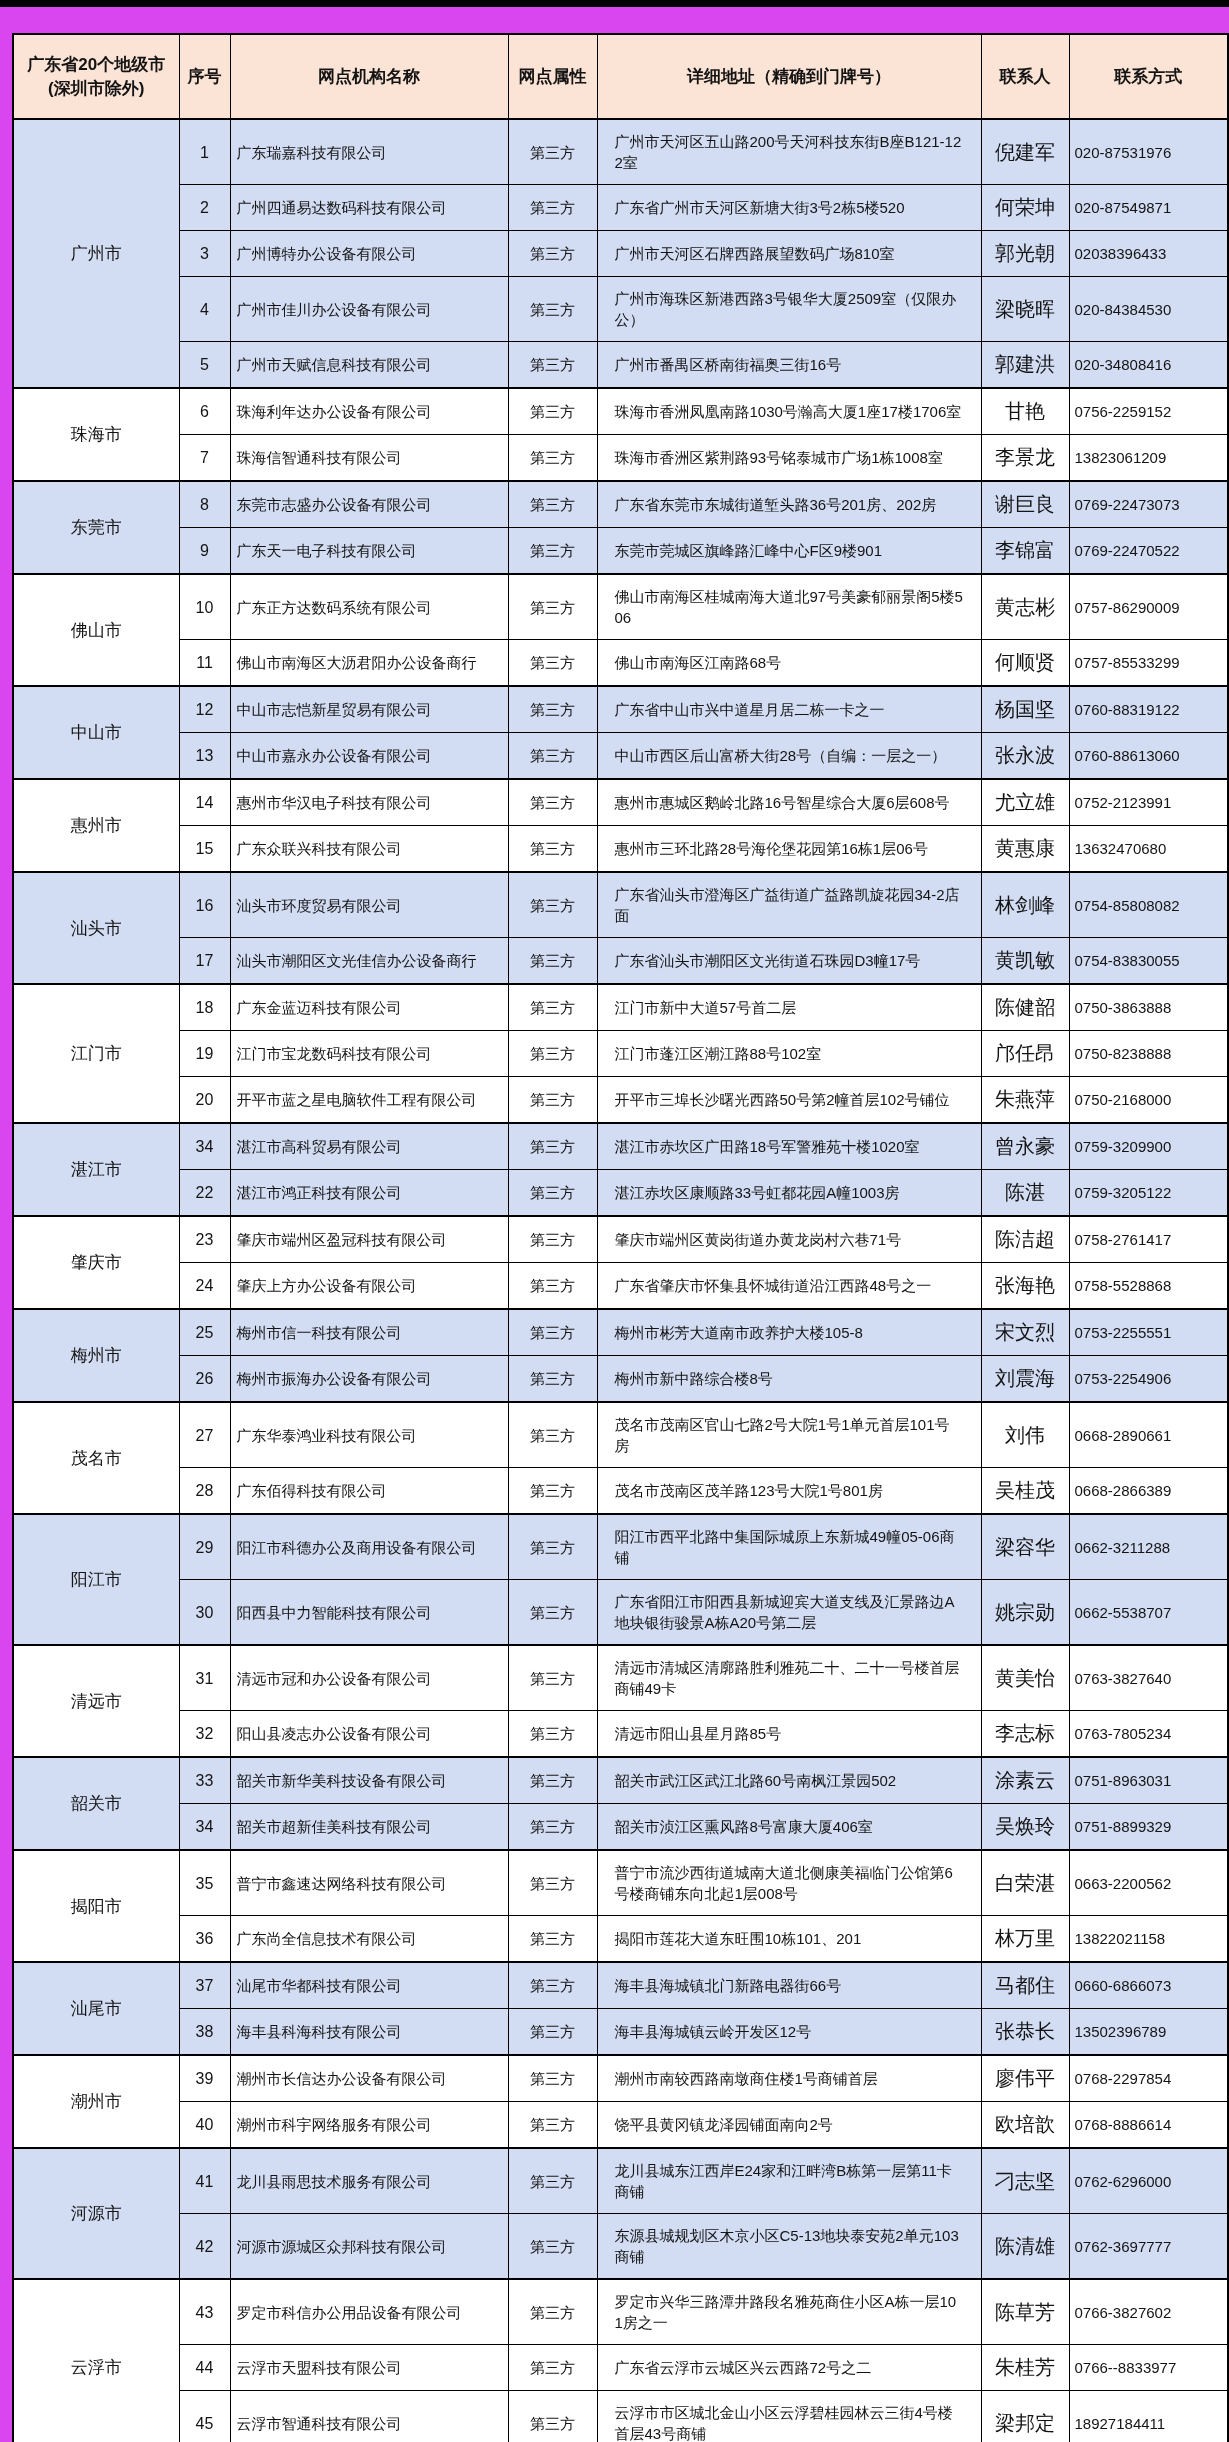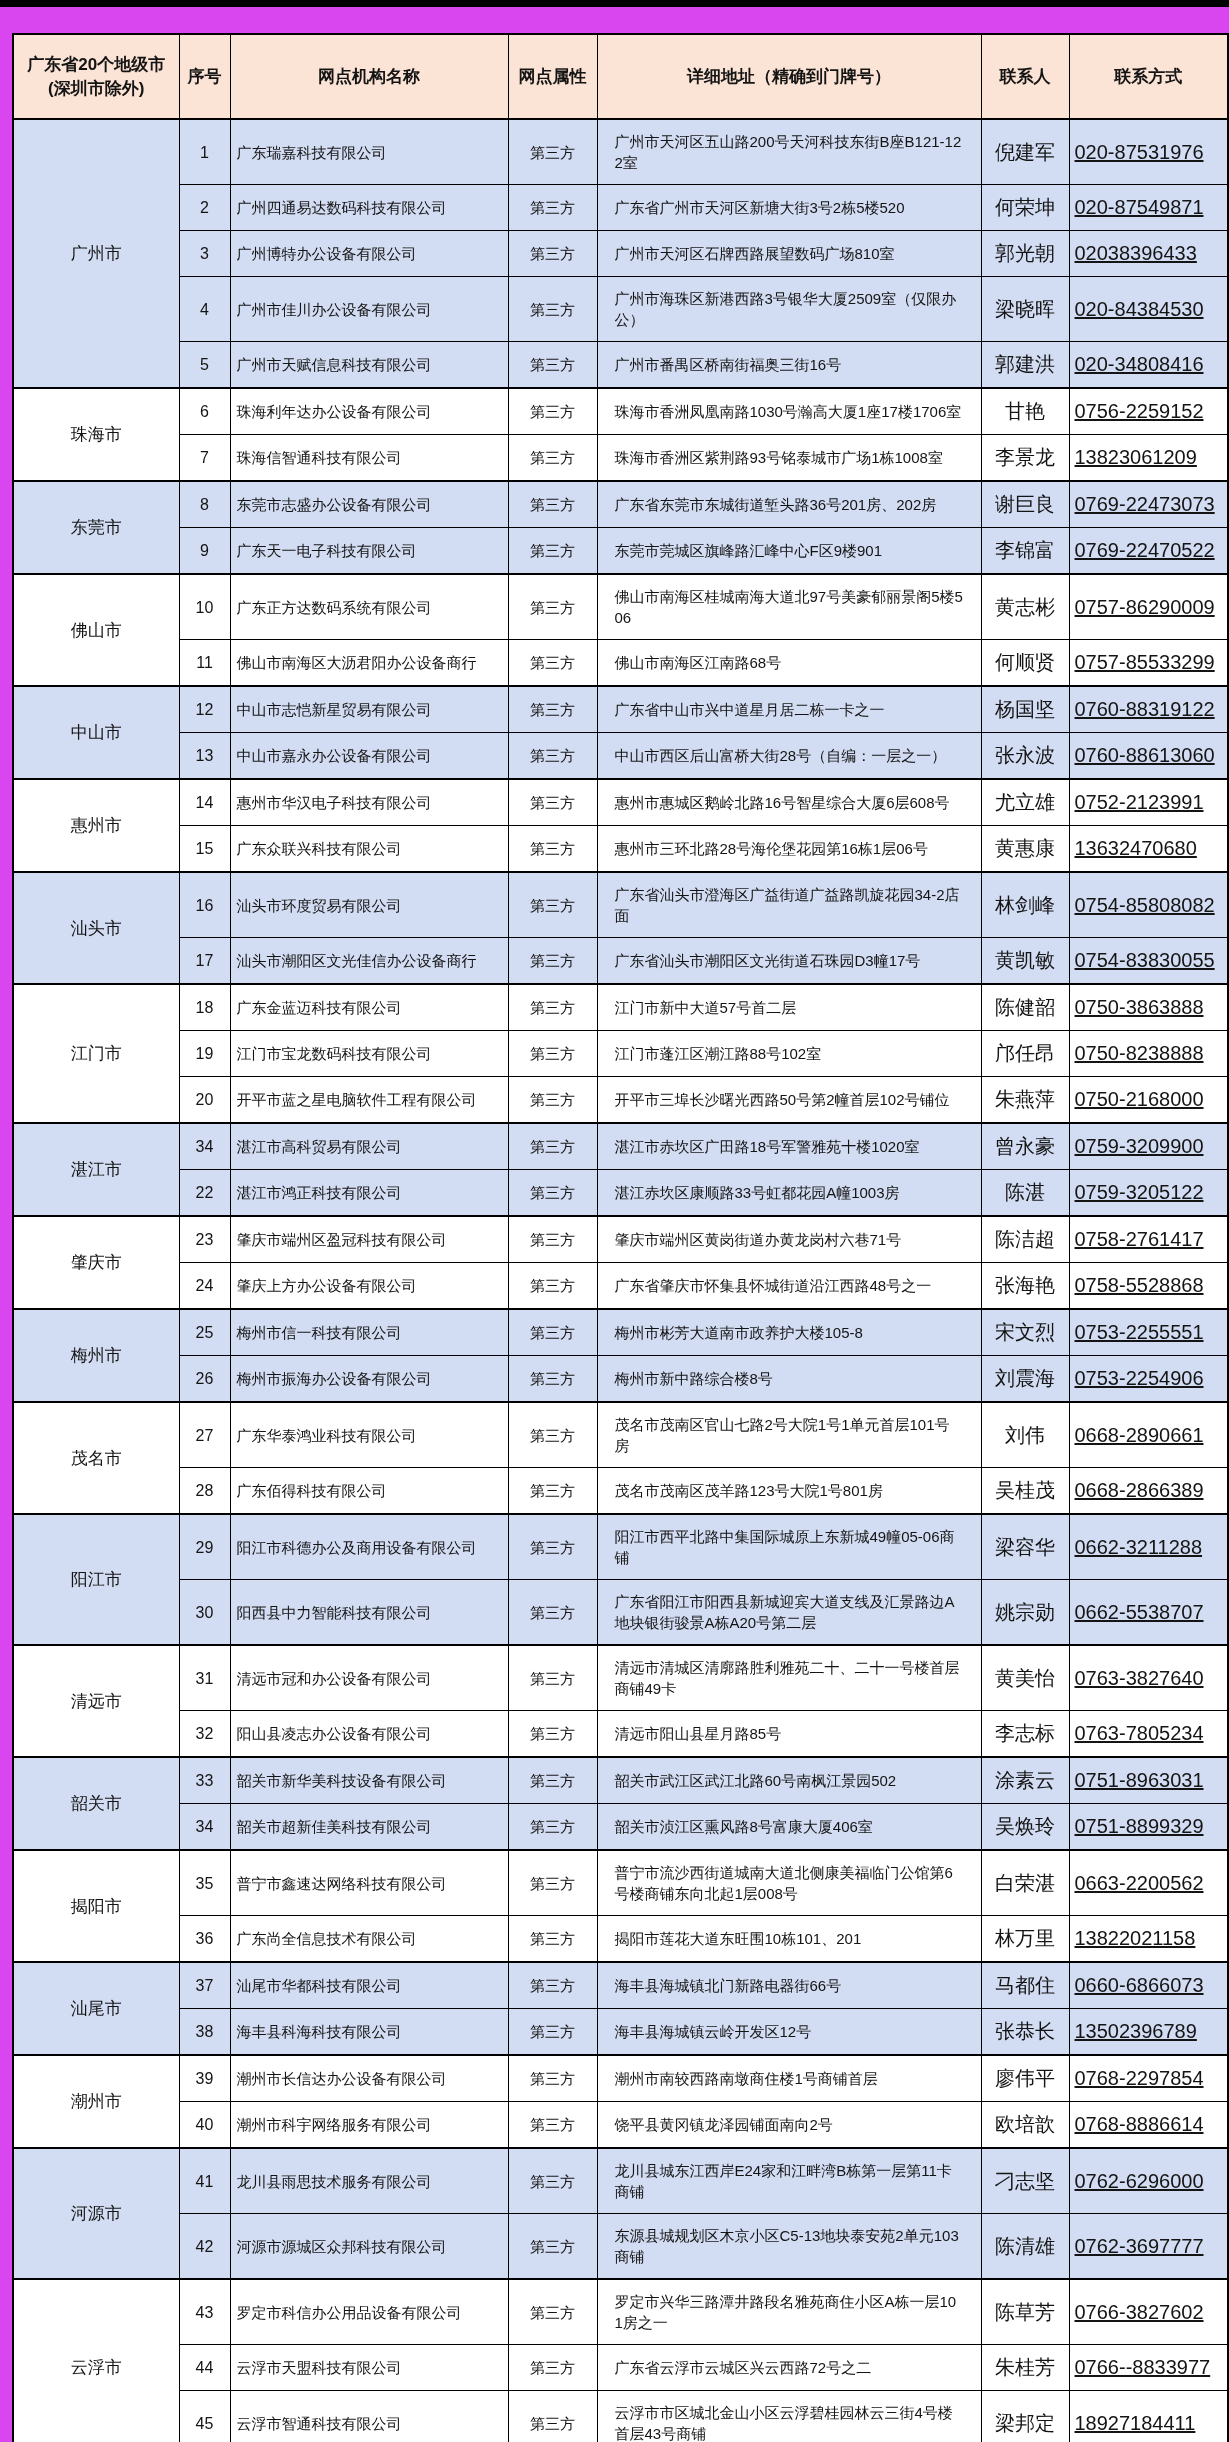--- a/index.html
+++ b/index.html
@@ -25,21 +25,21 @@
   table.net th,table.net td{border:1px solid var(--border);line-height:21px;vertical-align:middle;overflow:hidden;}
   table.net{border:2px solid var(--border);}
   thead th{background:var(--header-bg);font-weight:bold;font-size:17px;text-align:center;padding:16px 4px;border-bottom:2px solid var(--border);height:85px;}
   thead th .hl{line-height:24px;}
   td.city{font-size:17px;text-align:center;padding:0;}
   td.serial{font-size:16px;text-align:center;padding:12px 2px;}
   td.org{font-size:15px;text-align:left;padding:12px 6px;word-break:break-all;}
   td.attr{font-size:15px;text-align:center;padding:0 2px;}
   td.addr{font-size:15px;text-align:left;padding:11px 17px;word-break:break-all;}
   td.contact{font-size:20px;text-align:center;padding:12px 2px;}
-  td.phone{font-size:20px;text-align:left;padding:12px 5px;word-break:break-all;text-decoration:underline;}
+  td.phone{font-size:15px;text-align:left;padding:12px 5px;word-break:break-all;}
   tr.blue td{background:var(--group-blue);}
   tr.white td{background:var(--row-white);}
   tr.group-start td{border-top:2px solid var(--border);}
   tr.empty-row td{height:28px;background:#fff;padding:0;}
 </style>
 </head>
 <body>
 
 <div class="sheet">
   <div class="top-rule"></div>

